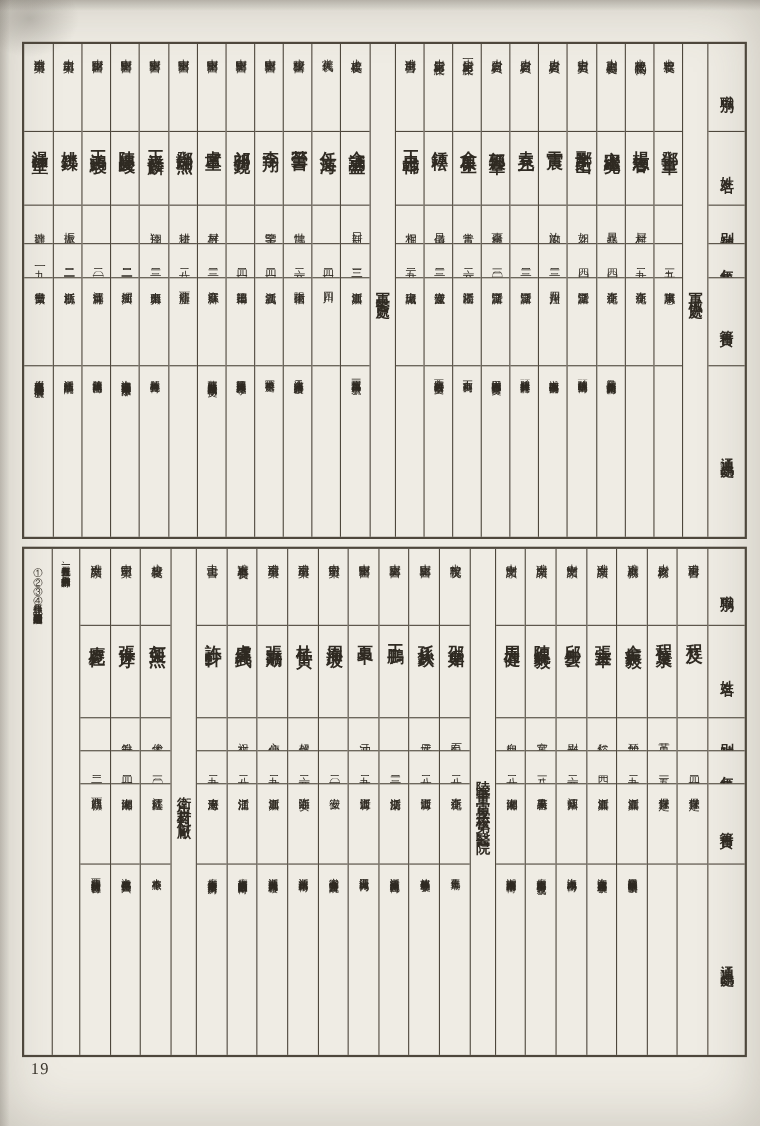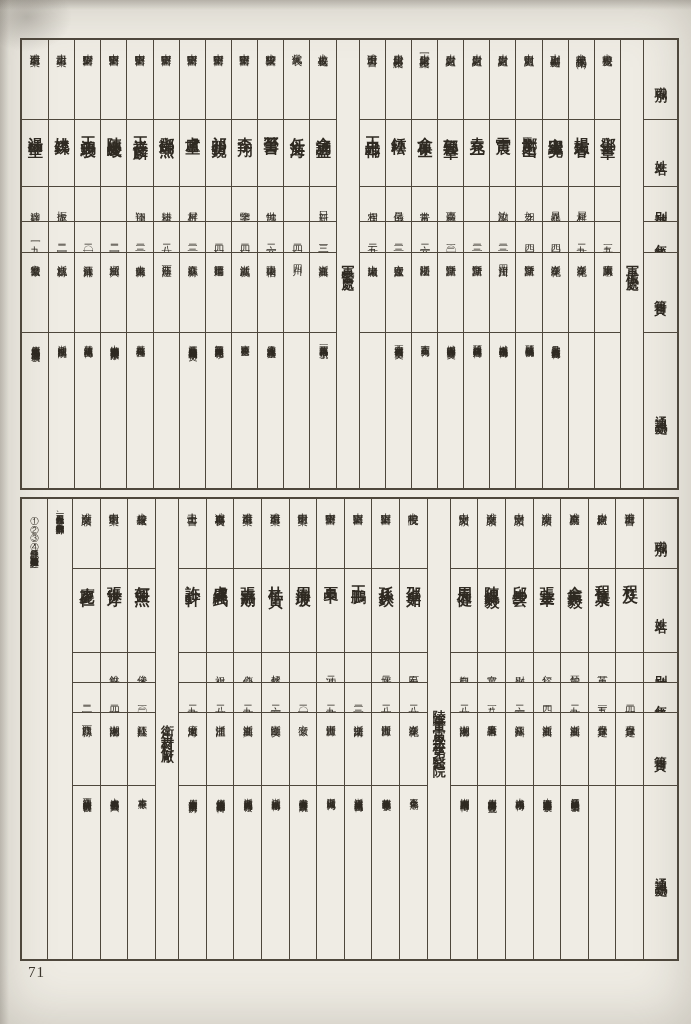--- a/index.html
+++ b/index.html
@@ -978,14 +978,14 @@
           <span class="vtext">一九二五年一月三十日教授、訓練二部合併為教育部。</span>
         </div>
       </div>
       <div class="col note">
         <div class="cell span notecell">
           <span class="vtext">①②③④係原冊註記，本期同學錄照片殘缺者註明之。</span>
         </div>
       </div>
     </div>
 
-  <div class="page-number">71</div>
+  <div class="page-number">19</div>
 </div>
 
 </body></html>

